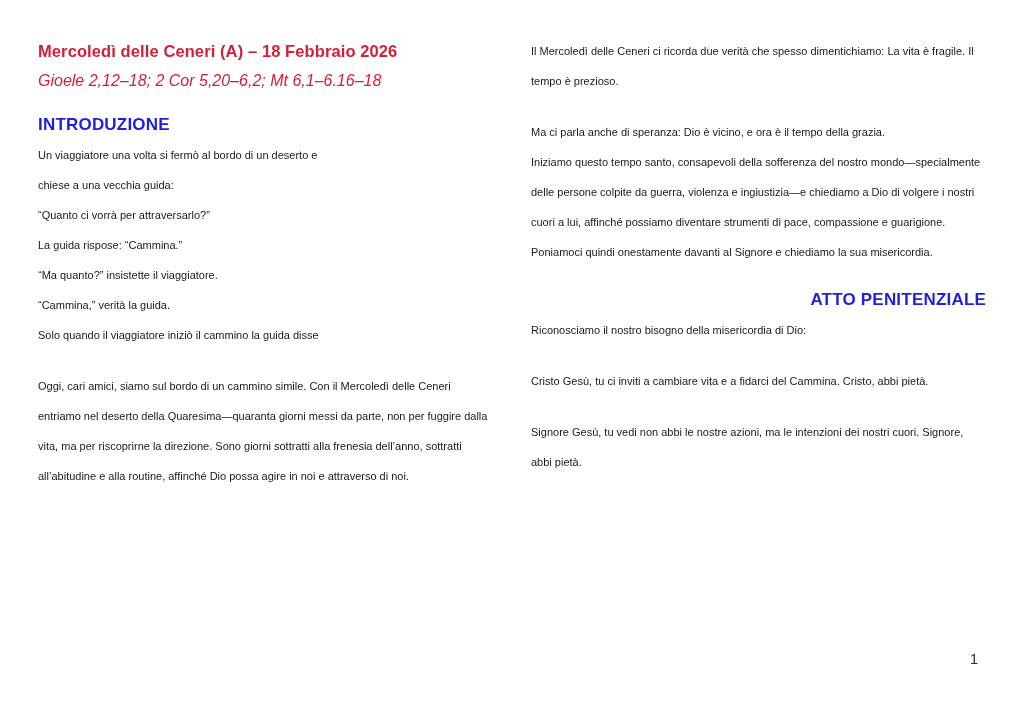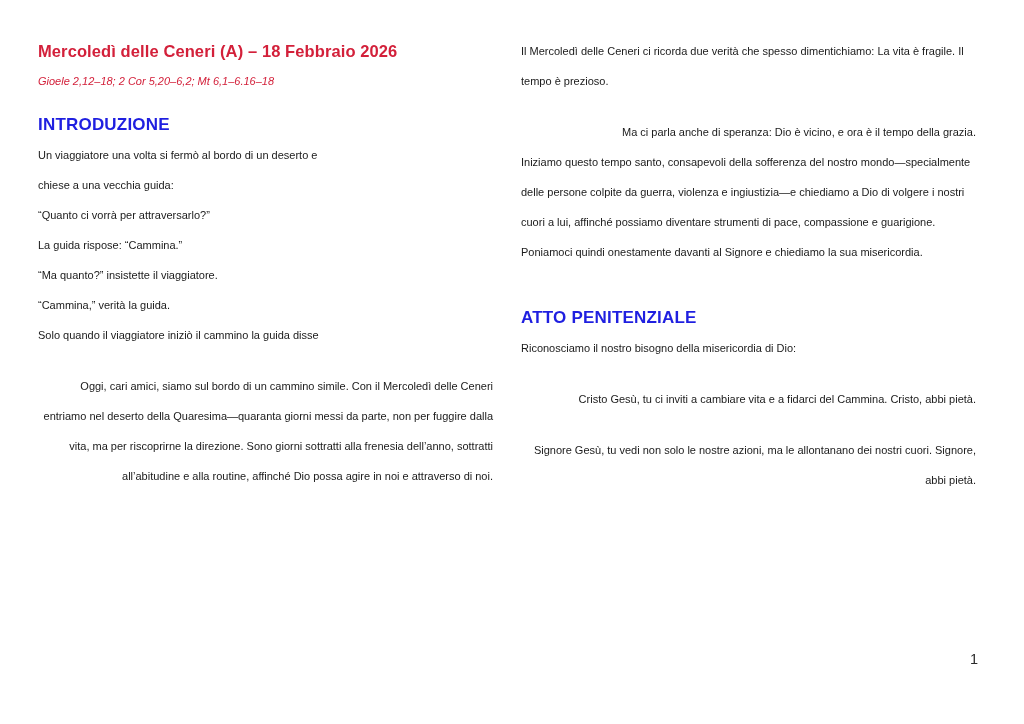--- a/index.html
+++ b/index.html
@@ -24,40 +24,40 @@
     background: #ffffff;
   }
 
   .columns {
     position: absolute;
     top: 36px;
     left: 38px;
     right: 28px;
     bottom: 40px;
     display: flex;
-    gap: 28px;
+    gap: 38px;
     align-items: flex-start;
   }
 
   .column {
     width: 455px;
     flex: 0 0 455px;
   }
 
   .doc-title {
     font-size: 16.5px;
     font-weight: bold;
     color: #d3203a;
     line-height: 30px;
     margin: 0;
     letter-spacing: 0.1px;
   }
 
   .doc-reference {
-    font-size: 11px;
+    font-size: 16px;
     font-style: italic;
     color: #d3203a;
     line-height: 30px;
     margin: 0 0 14px 0;
   }
 
   .section-heading {
     font-size: 17px;
     font-weight: bold;
     color: #1f1fe0;
@@ -68,25 +68,25 @@
 
   .body-para {
     font-size: 11px;
     line-height: 30px;
     margin: 0;
     color: #1a1a1a;
   }
 
   .para-gap {
     margin-top: 21px;
-    text-align: right;
   }
 
   .heading-gap {
-    margin-top: 36px;
+    margin-top: 18px;
+    text-align: right;
   }
 
   .page-number {
     position: absolute;
     right: 46px;
     bottom: 58px;
     font-size: 14.5px;
     line-height: 1;
     color: #2b2b2b;
   }
@@ -127,20 +127,20 @@
 
       <p class="body-para">Poniamoci quindi onestamente davanti al Signore e chiediamo la sua misericordia.</p>
 
       <p class="section-heading heading-gap">ATTO PENITENZIALE</p>
 
       <p class="body-para">Riconosciamo il nostro bisogno della misericordia di Dio:</p>
 
 
       <p class="body-para para-gap">Cristo Gesù, tu ci inviti a cambiare vita e a fidarci del Cammina. Cristo, abbi pietà.</p>
 
-      <p class="body-para para-gap">Signore Gesù, tu vedi non solo le nostre azioni, ma le allontanano dei nostri cuori. Signore, abbi pietà.</p>
+      <p class="body-para para-gap">Signore Gesù, tu vedi non abbi le nostre azioni, ma le intenzioni dei nostri cuori. Signore, abbi pietà.</p>
 
     </div>
 
   </div>
 
   <div class="page-number">1</div>
 </div>
 
 </body></html>

